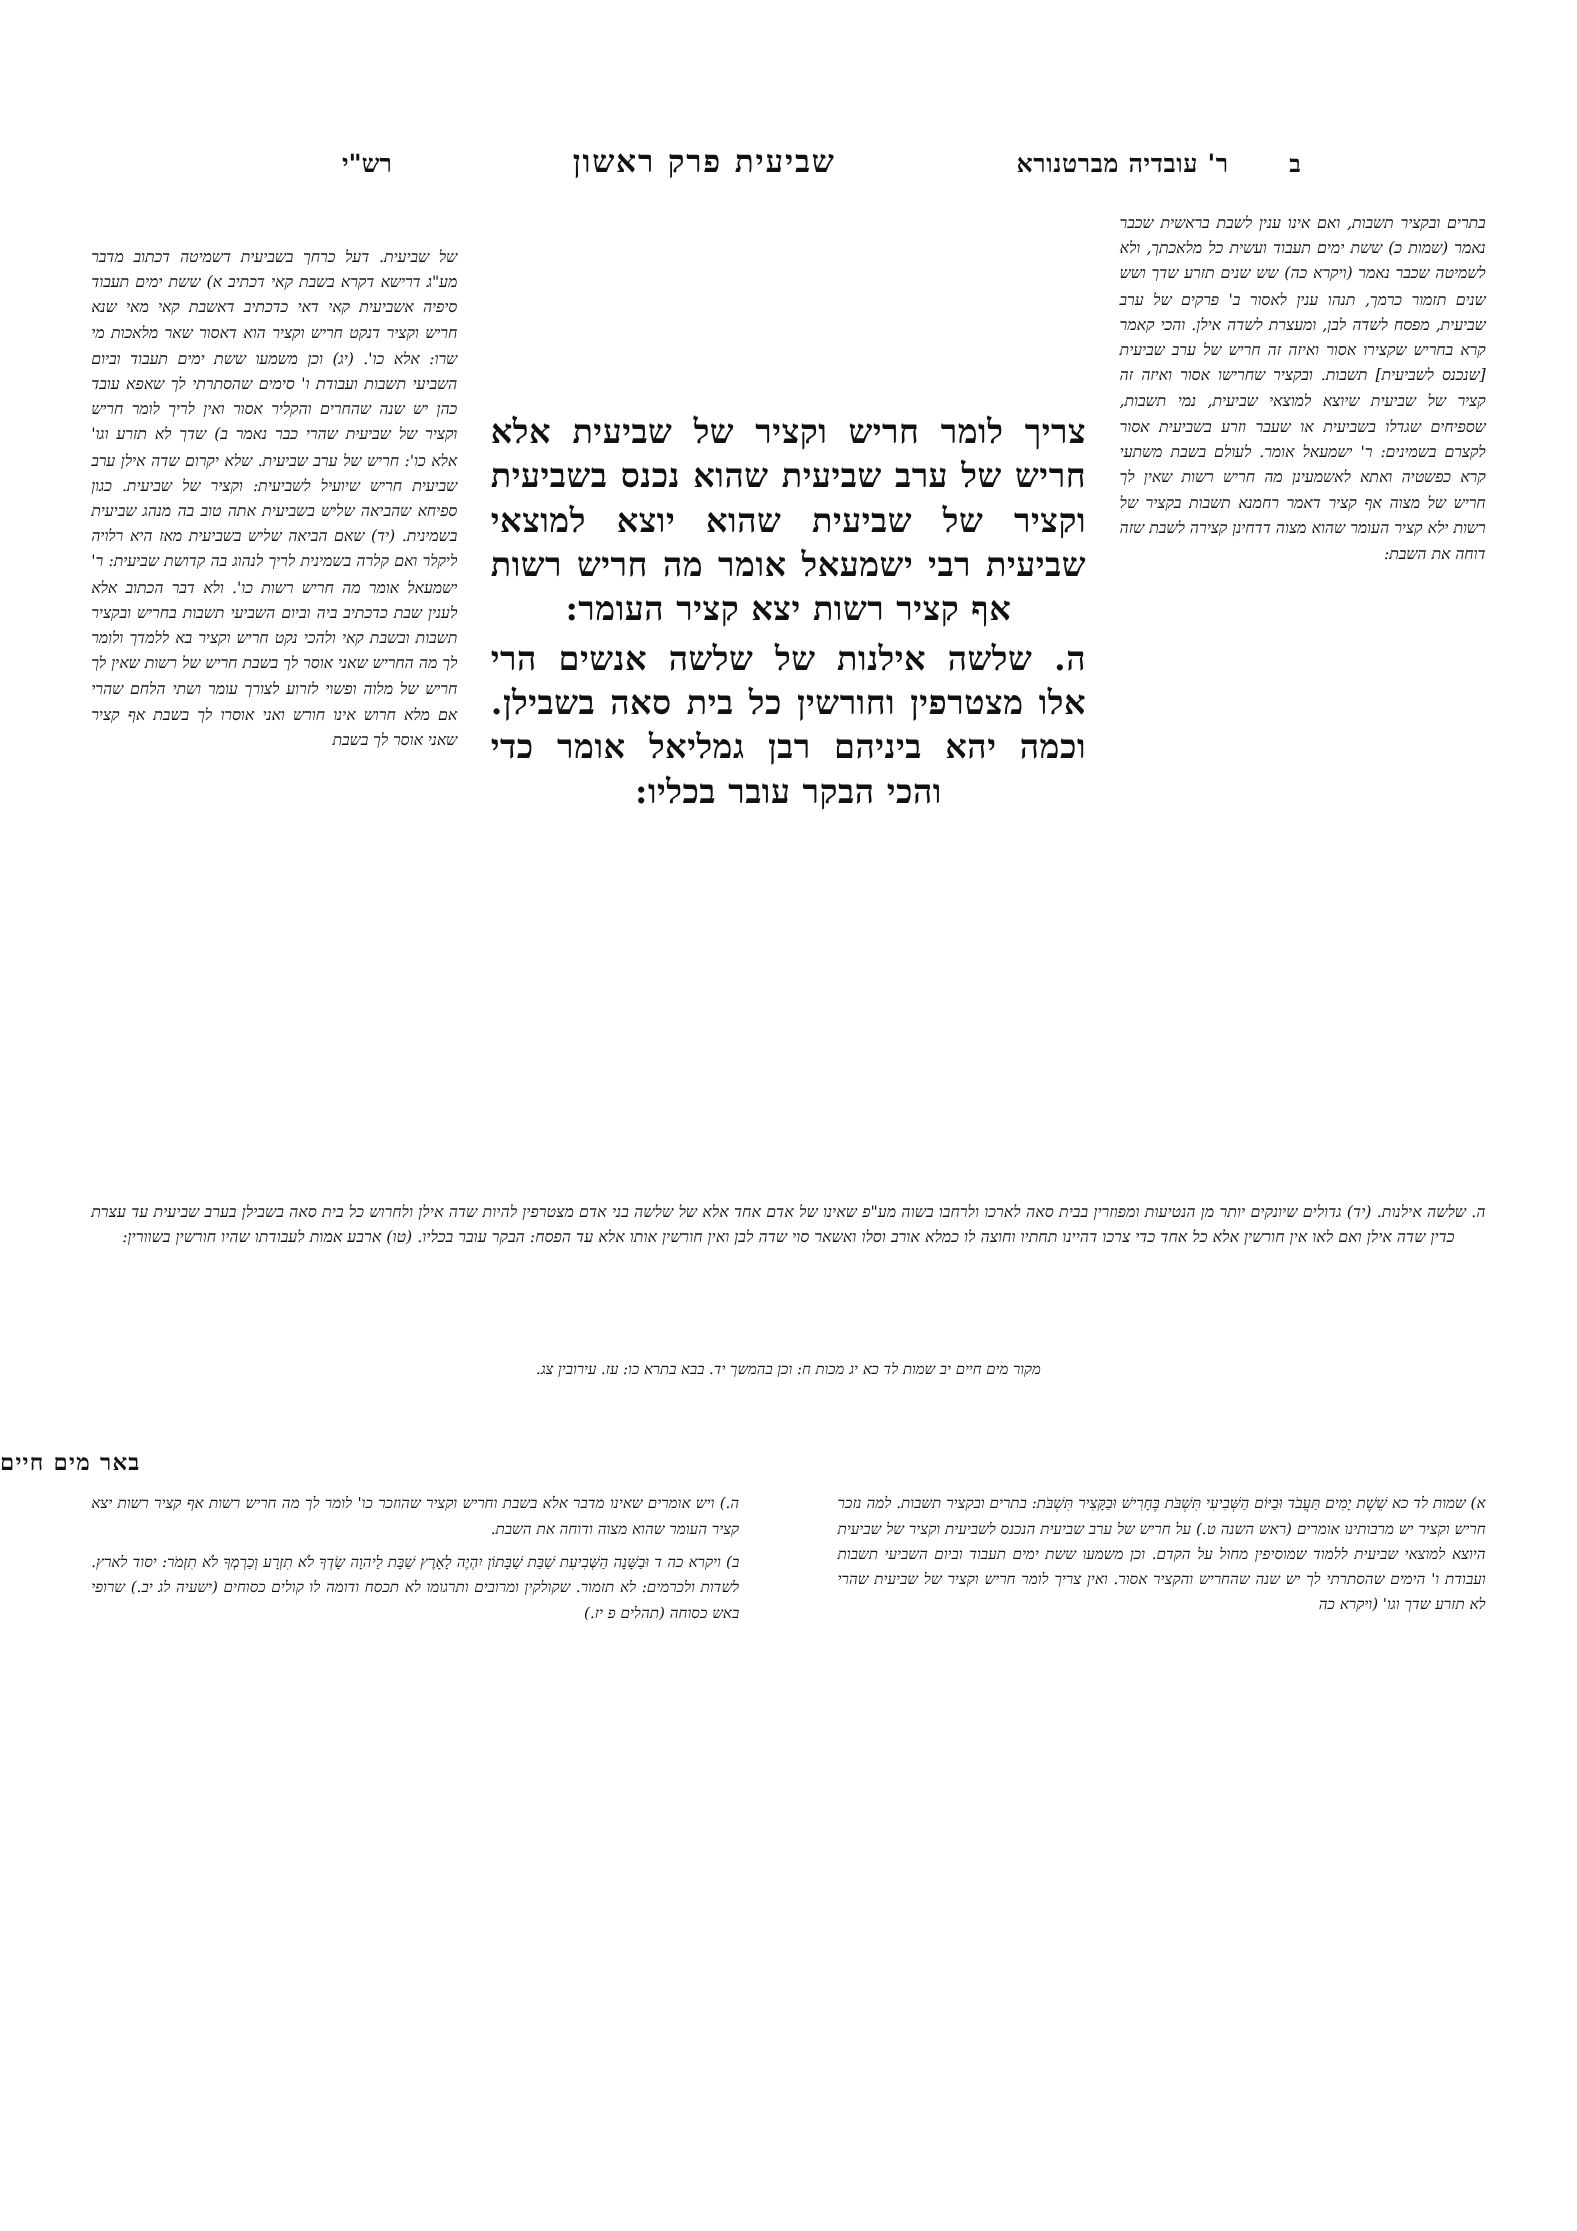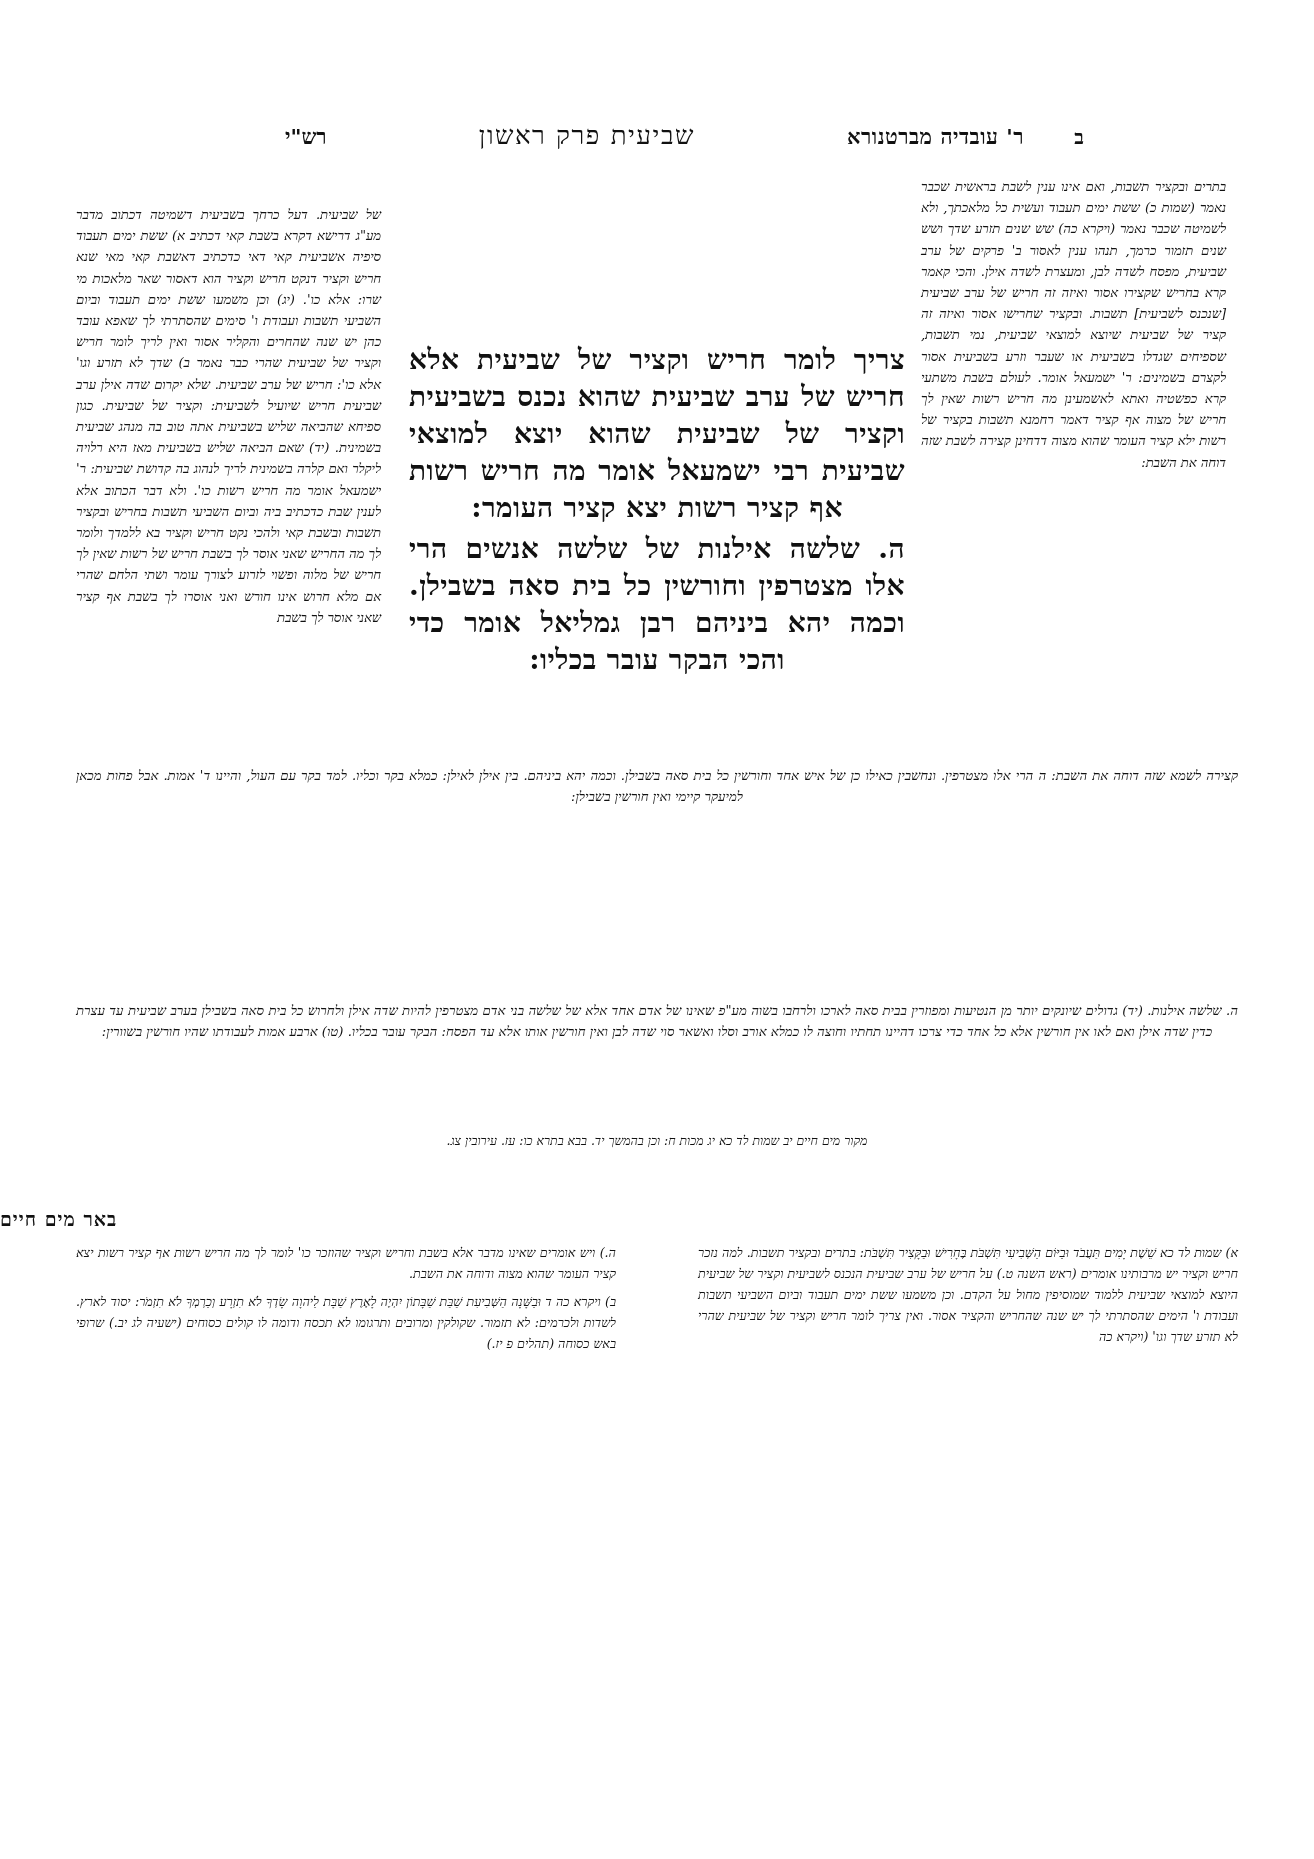--- a/index.html
+++ b/index.html
@@ -41,21 +41,21 @@
     font-weight:700;
     font-size:21px;
     flex:0 0 auto;
     margin-right:20px;
     letter-spacing:0.5px;
   }
   .hdr-title{
     flex:1 1 auto;
     text-align:center;
     font-family:"DejaVu Serif","Liberation Serif",serif;
-    font-weight:400;
+    font-weight:700;
     font-size:26px;
     letter-spacing:1.5px;
   }
   .hdr-left-name{
     font-family:"DejaVu Serif","Liberation Serif",serif;
     font-weight:700;
     font-size:21px;
     flex:0 0 auto;
     margin-left:10px;
   }
@@ -70,21 +70,21 @@
   }
 
   .col{
     position:absolute;
     top:0;
     font-family:"DejaVu Serif","Liberation Serif",serif;
   }
 
   
   .col-bartenura{
-    right:12px;
+    right:0;
     width:305px;
     font-size:13.2px;
     line-height:21.2px;
     text-align:justify;
     text-align-last:right;
     font-style:italic;
     letter-spacing:-0.1px;
   }
   
   .col-rashi{
@@ -187,23 +187,20 @@
     <div class="col col-bartenura">בתרים ובקציר תשבות, ואם אינו ענין לשבת בראשית שכבר נאמר (שמות כ) ששת ימים תעבוד ועשית כל מלאכתך, ולא לשמיטה שכבר נאמר (ויקרא כה) שש שנים תזרע שדך ושש שנים תזמור כרמך, תנהו ענין לאסור ב' פרקים של ערב שביעית, מפסח לשדה לבן, ומעצרת לשדה אילן. והכי קאמר קרא בחריש שקצירו אסור ואיזה זה חריש של ערב שביעית [שנכנס לשביעית] תשבות. ובקציר שחרישו אסור ואיזה זה קציר של שביעית שיוצא למוצאי שביעית, נמי תשבות, שספיחים שגדלו בשביעית או שעבר וזרע בשביעית אסור לקצרם בשמינים: ר' ישמעאל אומר. לעולם בשבת משתעי קרא כפשטיה ואתא לאשמעינן מה חריש רשות שאין לך חריש של מצוה אף קציר דאמר רחמנא תשבות בקציר של רשות ילא קציר העומר שהוא מצוה דדחינן קצירה לשבת שזה דוחה את השבת:</div>
 
     <div class="col col-rashi">של שביעית. דעל כרחך בשביעית דשמיטה דכתוב מדבר מע"ג דרישא דקרא בשבת קאי דכתיב א) ששת ימים תעבוד סיפיה אשביעית קאי דאי כדכתיב דאשבת קאי מאי שנא חריש וקציר דנקט חריש וקציר הוא דאסור שאר מלאכות מי שרו: אלא כו'. (יג) וכן משמעו ששת ימים תעבוד וביום השביעי תשבות ועבודת ו' סימים שהסתרתי לך שאפא עובד כהן יש שנה שהחרים והקליר אסור ואין לריך לומר חריש וקציר של שביעית שהרי כבר נאמר ב) שדך לא תזרע וגו' אלא כו': חריש של ערב שביעית. שלא יקרום שדה אילן ערב שביעית חריש שיועיל לשביעית: וקציר של שביעית. כגון ספיחא שהביאה שליש בשביעית אתה טוב בה מנהג שביעית בשמינית. (יד) שאם הביאה שליש בשביעית מאז היא רלויה ליקלר ואם קלרה בשמינית לריך לנהוג בה קדושת שביעית: ר' ישמעאל אומר מה חריש רשות כו'. ולא דבר הכתוב אלא לענין שבת כדכתיב ביה וביום השביעי תשבות בחריש ובקציר תשבות ובשבת קאי ולהכי נקט חריש וקציר בא ללמדך ולומר לך מה החריש שאני אוסר לך בשבת חריש של רשות שאין לך חריש של מלוה ופשוי לזרוע לצורך עומר ושתי הלחם שהרי אם מלא חרוש אינו חורש ואני אוסרו לך בשבת אף קציר שאני אוסר לך בשבת</div>
 
     <div class="col col-mishnah">
       <p class="mishnah-p">צריך לומר חריש וקציר של שביעית אלא חריש של ערב שביעית שהוא נכנס בשביעית וקציר של שביעית שהוא יוצא למוצאי שביעית רבי ישמעאל אומר מה חריש רשות אף קציר רשות יצא קציר העומר:</p>
       <p class="mishnah-p">ה. שלשה אילנות של שלשה אנשים הרי אלו מצטרפין וחורשין כל בית סאה בשבילן. וכמה יהא ביניהם רבן גמליאל אומר כדי והכי הבקר עובר בכליו:</p>
     </div>
   </div>
 
-  <div class="wide-block" id="rashi-wide">קצירה לשמא שזה דוחה את השבת:
-
-ה הרי אלו מצטרפין. ונחשבין כאילו כן של איש אחד וחורשין כל בית סאה בשבילן. וכמה יהא ביניהם. בין אילן לאילן: כמלא בקר וכליו. למד בקר עם העול, והיינו ד' אמות. אבל פחות מכאן למיעקר קיימי ואין חורשין בשבילן:</div>
 
 
   <div class="wide-block" id="mid-wide">ה. שלשה אילנות. (יד) גדולים שיונקים יותר מן הנטיעות ומפוזרין בבית סאה לארכו ולרחבו בשוה מע"פ שאינו של אדם אחד אלא של שלשה בני אדם מצטרפין להיות שדה אילן ולחרוש כל בית סאה בשבילן בערב שביעית עד עצרת כדין שדה אילן ואם לאו אין חורשין אלא כל אחד כדי צרכו דהיינו תחתיו וחוצה לו כמלא אורב וסלו ואשאר סוי שדה לבן ואין חורשין אותו אלא עד הפסח: הבקר עובר בכליו. (טו) ארבע אמות לעבודתו שהיו חורשין בשוורין:</div>
 
   <div class="cite-line">מקור מים חיים יב שמות לד כא יג מכות ח: וכן  בהמשך יד. בבא בתרא כו: עז. עירובין צג.</div>
 
   <div class="bmc-title">באר מים חיים</div>
 
   <div class="bmc-cols">
     <div class="bmc-col right">

